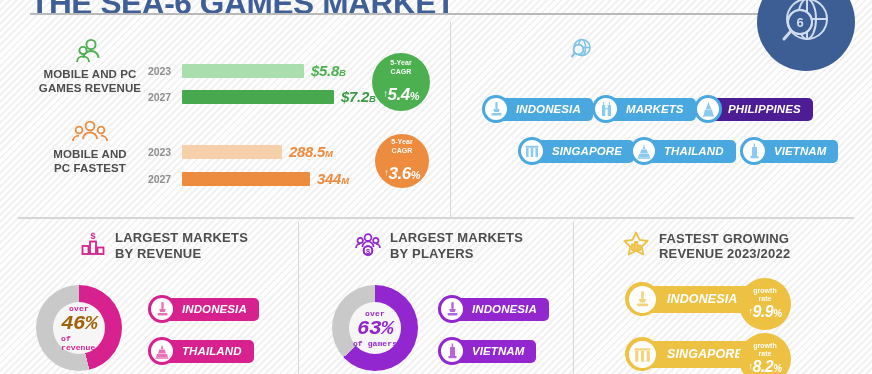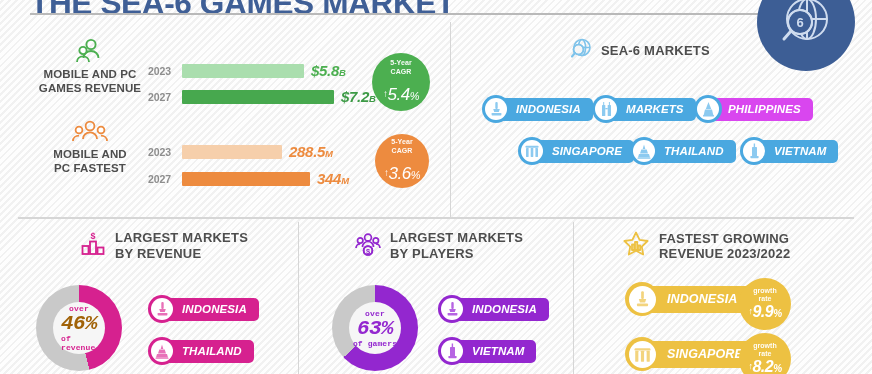--- a/index.html
+++ b/index.html
@@ -65,21 +65,21 @@
   .cagr {
     position: absolute; border-radius: 50%;
     display: flex; flex-direction: column;
     align-items: center; justify-content: center; color: #fff;
   }
   .cagr-cap {
     font-size: 7px; font-weight: 700; line-height: 8.5px;
     text-align: center; opacity: .95; letter-spacing: .1px;
   }
   .cagr-val {
-    font-size: 17px; font-weight: 400; font-style: italic;
+    font-size: 17px; font-weight: 700; font-style: italic;
     letter-spacing: -0.5px; margin-top: 9px;
   }
   .cagr-val .arw { font-size: 10px; font-style: normal; vertical-align: 3px; }
   .cagr-val .pct { font-size: 11px; }
 
   
   .sec-head { position: absolute; display: flex; align-items: center; gap: 9px; }
   .sec-head .txt {
     font-size: 13px; font-weight: 700; color: #4d4d4d;
     line-height: 15.5px; letter-spacing: .2px; white-space: nowrap;
@@ -240,21 +240,20 @@
   <span>
     <svg width="22" height="22" viewBox="0 0 22 22" fill="none" stroke="#7fc3ea" stroke-width="1.6">
       <circle cx="12" cy="9.5" r="8"></circle>
         <ellipse cx="12" cy="9.5" rx="3.6" ry="8"></ellipse>
       <line x1="4" y1="9.5" x2="20" y2="9.5"></line>
       <circle cx="8.5" cy="11.5" r="5" fill="#f6f6f6"></circle>
         <circle cx="8.5" cy="11.5" r="5"></circle>
       <line x1="5" y1="15" x2="2" y2="18.5" stroke-width="2.2" stroke-linecap="round"></line>
     </svg>
   </span>
-  <span class="txt">SEA-6 MARKETS</span>
 </div>
 
 <div class="pill" style="left:482px;top:95px;">
   <span class="circ" style="background:#4aa8e0;">
     <span class="inner">
       <svg width="13" height="16" viewBox="0 0 13 16" fill="#8ccaf0">
           <rect x="5.3" y="1" width="2.4" height="7" rx="1"></rect>
           <path d="M3.2 8h6.6l-1 3H4.2z"></path>
           <rect x="1.6" y="12" width="9.8" height="2.4" rx="0.6"></rect>
         </svg>
@@ -279,21 +278,21 @@
 <div class="pill" style="left:694px;top:95px;">
   <span class="circ" style="background:#4aa8e0;">
     <span class="inner">
       <svg width="13" height="16" viewBox="0 0 13 16" fill="#8ccaf0">
           <path d="M6.5 1 9.2 8H3.8z"></path>
           <path d="M3 8.6h7L11.3 14H1.7z"></path>
           <rect x="1" y="14" width="11" height="1.6" rx="0.5"></rect>
         </svg>
     </span>
   </span>
-  <span class="tag" style="background:#d946ef;">PHILIPPINES</span>
+  <span class="tag" style="background:#4c1d95;">PHILIPPINES</span>
 </div>
 
 <div class="pill" style="left:518px;top:137px;">
   <span class="circ" style="background:#4aa8e0;">
     <span class="inner">
       <svg width="14" height="14" viewBox="0 0 14 14" fill="#8ccaf0">
           <rect x="1" y="4" width="2.6" height="9" rx="0.4"></rect>
           <rect x="5.7" y="4" width="2.6" height="9" rx="0.4"></rect>
           <rect x="10.4" y="4" width="2.6" height="9" rx="0.4"></rect>
           <rect x="0.4" y="1.8" width="13.2" height="2" rx="1"></rect>

